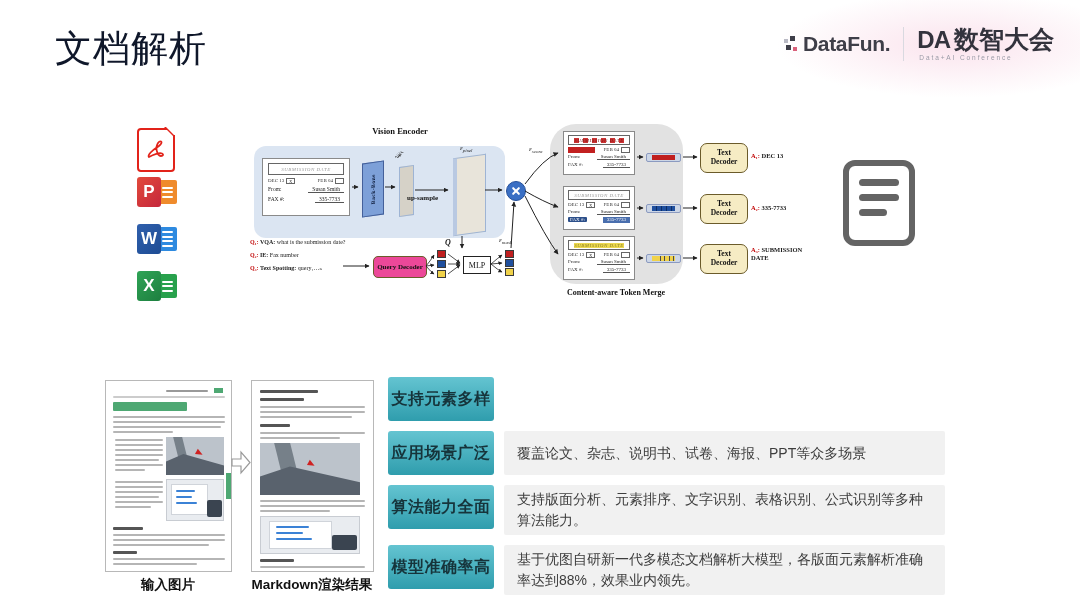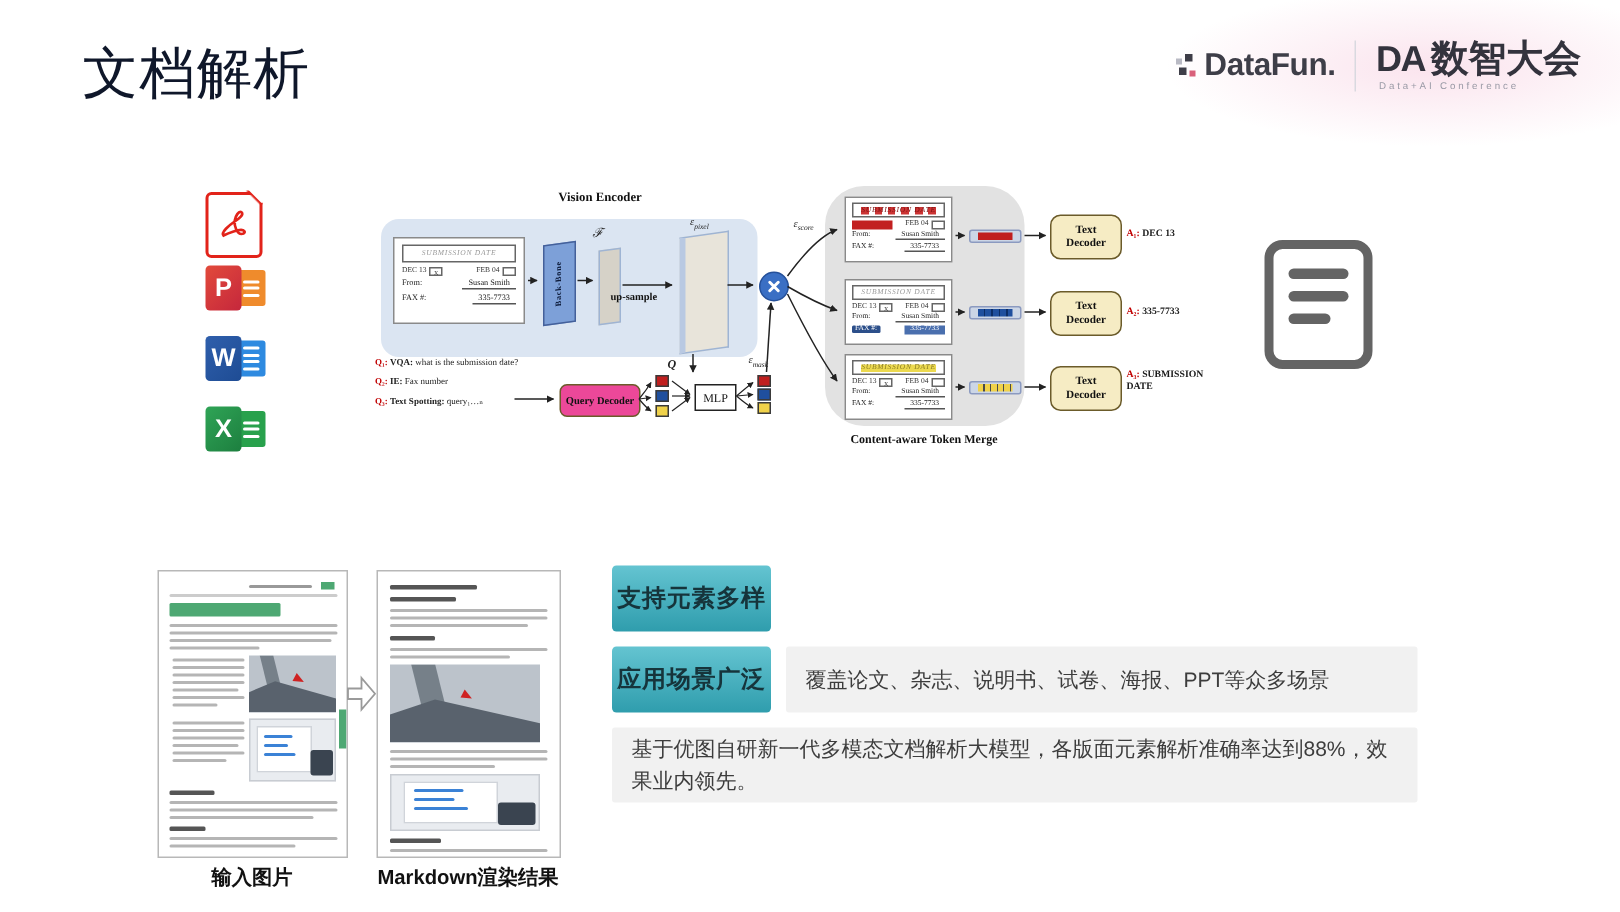--- a/index.html
+++ b/index.html
@@ -141,21 +141,21 @@
   .ui-img .win i{position:absolute;left:10%;height:2px;background:#3b82d6;border-radius:1px;}
   .ui-img .blob{position:absolute;right:2%;bottom:8%;width:26%;height:42%;background:#3a4450;border-radius:2px;}
   .side-tab{position:absolute;right:0;top:92px;width:5px;height:26px;background:#4ea873;}
   .thumb-caption{position:absolute;top:576px;font-size:13.5px;font-weight:bold;color:#111;text-align:center;}
   .cap-in{left:103px;width:130px;}
   .cap-out{left:232px;width:160px;}
   .big-arrow{position:absolute;left:231px;top:450px;}
 
   
   .features{position:absolute;left:388px;top:377px;width:557px;}
-  .feat-row{display:flex;gap:10px;margin-bottom:10px;align-items:stretch;margin-left:20px;}
+  .feat-row{display:flex;gap:10px;margin-bottom:10px;align-items:stretch;}
   .feat-label{flex:0 0 106px;height:44px;display:flex;align-items:center;justify-content:center;
               background:linear-gradient(180deg,#64c4d1,#2f9dad);border-radius:3px;
               font-size:16px;font-weight:600;color:#16343b;letter-spacing:.5px;}
   .feat-desc{flex:1;background:#f1f1f1;border-radius:2px;display:flex;align-items:center;
              padding:4px 13px;font-size:14px;color:#3d3d3d;line-height:1.5;}
 </style>
 </head>
 <body>
 
 <div class="slide">
@@ -500,16 +500,21 @@
 
   <div class="features">
     <div class="feat-row">
       <div class="feat-label">支持元素多样</div>
     </div>
     <div class="feat-row">
       <div class="feat-label">应用场景广泛</div>
       <div class="feat-desc">覆盖论文、杂志、说明书、试卷、海报、PPT等众多场景</div>
     </div>
     <div class="feat-row">
+      <div class="feat-label">算法能力全面</div>
+      <div class="feat-desc">支持版面分析、元素排序、文字识别、表格识别、公式识别等多种算法能力。</div>
+    </div>
+    <div class="feat-row">
+      <div class="feat-label">模型准确率高</div>
       <div class="feat-desc">基于优图自研新一代多模态文档解析大模型，各版面元素解析准确率达到88%，效果业内领先。</div>
     </div>
   </div>
 </div>
 
 </body></html>

